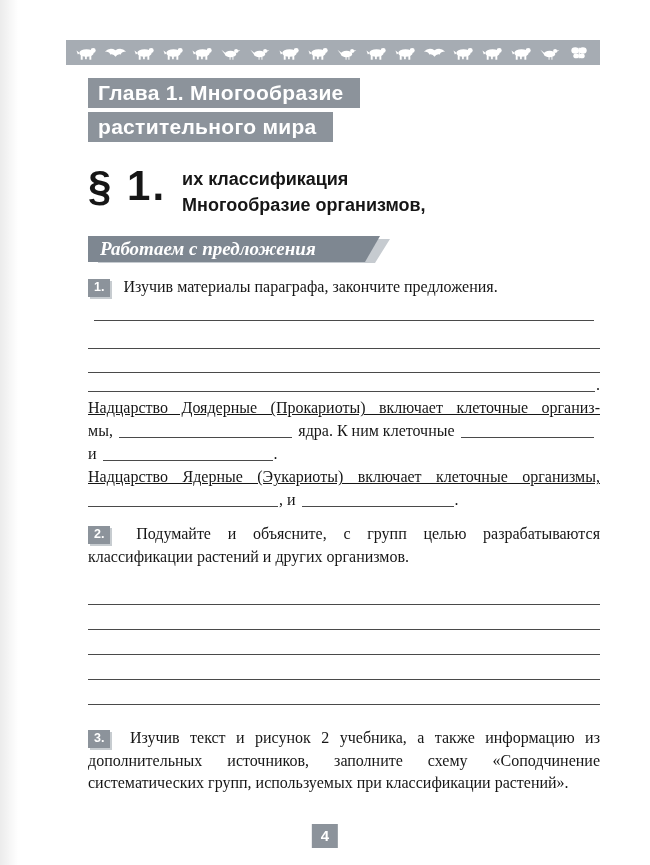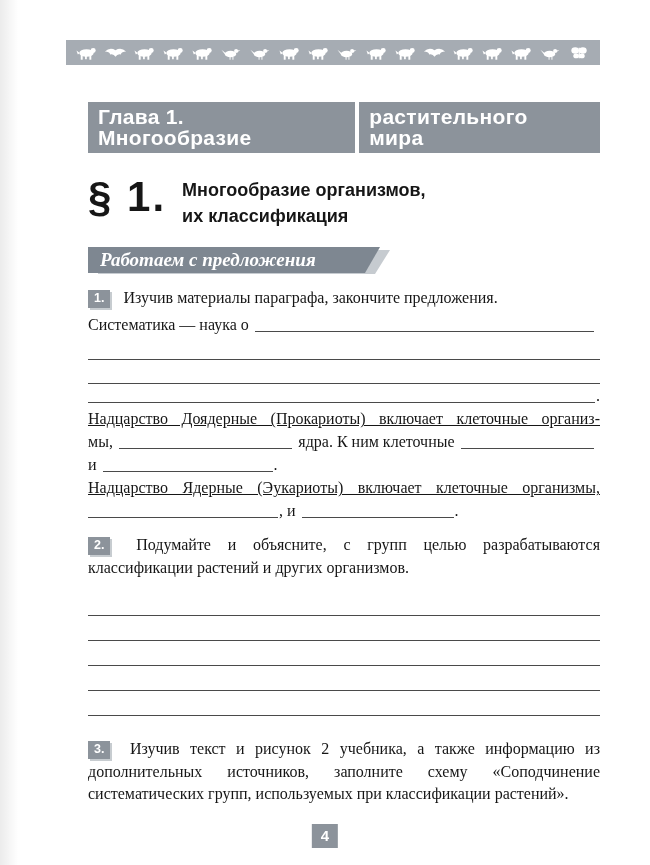--- a/index.html
+++ b/index.html
@@ -18,21 +18,21 @@
   .band{
     position:absolute; top:40px; left:66px; width:534px; height:25px;
     background:#a6acb3; display:flex; align-items:center;
     justify-content:space-around; padding:0 6px; box-sizing:border-box;
   }
   .band span{display:flex;}
 
   .content{position:absolute; left:88px; top:78px; width:512px;}
 
   
-  .chapter{display:flex; flex-direction:row; align-items:flex-start; gap:4px;margin-top:24px;}
+  .chapter{display:flex; flex-direction:column; align-items:flex-start; gap:4px;}
   .chapter-block{
     display:inline-block; background:#8c939b; color:#ffffff;
     font-family:"Liberation Sans", sans-serif; font-weight:bold;
     font-size:21px; line-height:21px; padding:4px 16px 5px 10px; letter-spacing:0.3px;
   }
 
   
   .section-head{display:flex; gap:16px; margin-top:22px;}
   .section-mark{
     font-family:"Liberation Sans", sans-serif; font-weight:bold;
@@ -281,38 +281,37 @@
   <div class="content">
 
     <div class="chapter">
       <span class="chapter-block">Глава 1. Многообразие</span>
       <span class="chapter-block">растительного мира</span>
     </div>
 
     <div class="section-head">
       <span class="section-mark">§ 1.</span>
       <div class="section-title">
+        <div>их классификация</div>
         <div>Многообразие организмов,</div>
-        <div>их классификация</div>
       </div>
     </div>
 
     <div class="banner">
       <span class="echo"></span>
       <span class="bg"></span>
       <span class="label">Работаем с предложения</span>
     </div>
 
     <p class="task-para">
       <span class="task-num">1.</span>
       <span>Изучив материалы параграфа, закончите предложения.</span>
     </p>
 
     <div class="row mt4">
-      <span class="t">Систематика — наука о</span>
       <span class="blank"></span>
     </div>
     <div class="writing-line"></div>
     <div class="writing-line"></div>
     <div class="row">
       <span class="blank ml0 tr"></span>
       <span class="t">.</span>
     </div>
 
     <div class="para-line">Надцарство Доядерные (Прокариоты) включает клеточные организ-</div>

